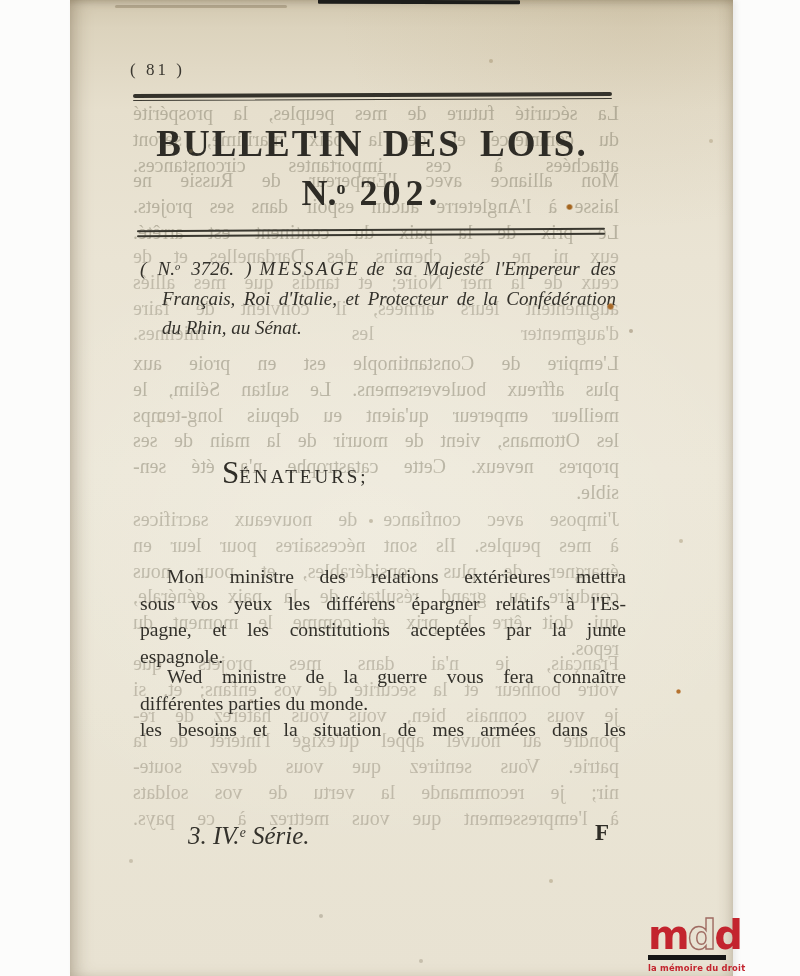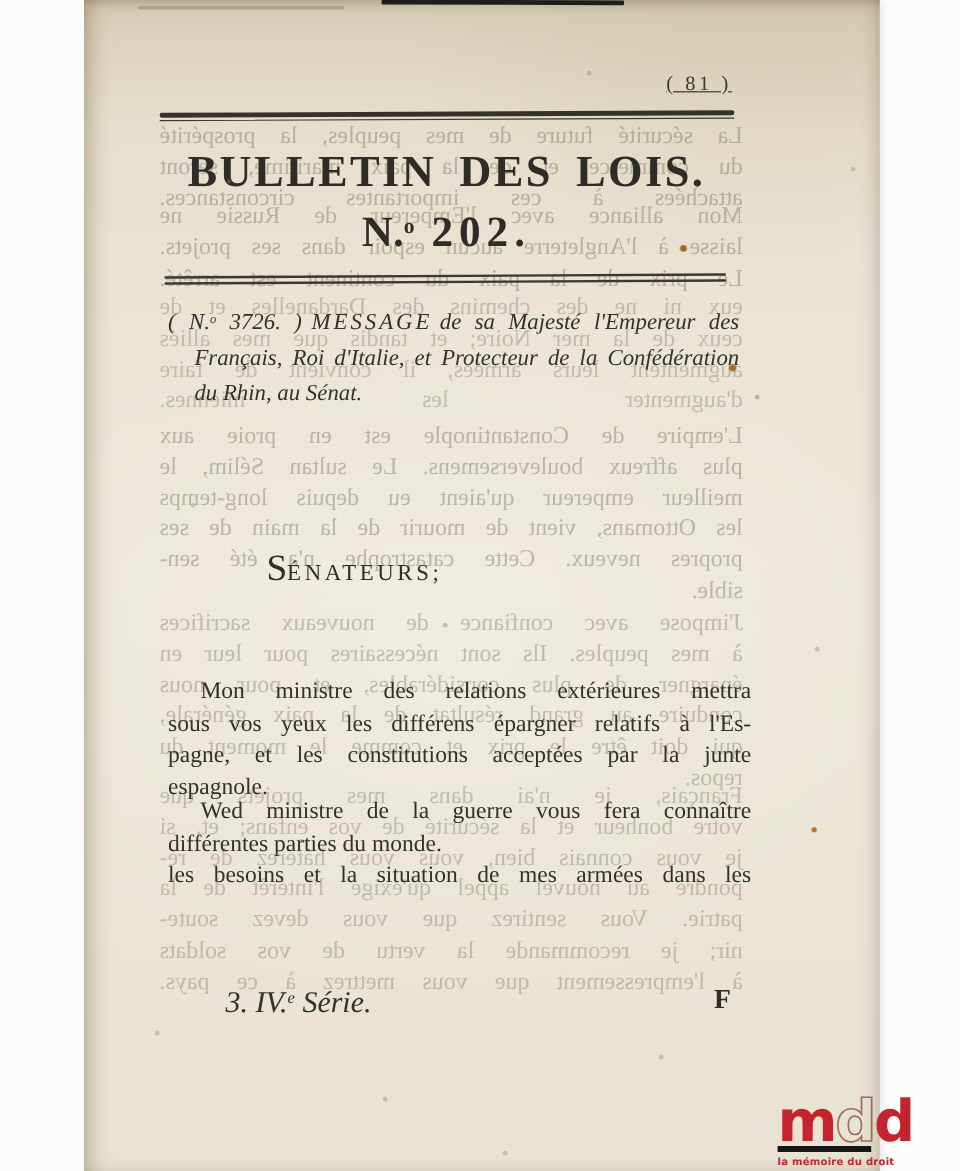--- a/index.html
+++ b/index.html
@@ -30,21 +30,21 @@
     text-align:justify;text-align-last:justify;
     white-space:pre-line;
     filter:blur(.45px);
   }
   .gA{top:101px;} .gB{top:168px;} .gC{top:244px;color:rgba(110,104,86,.33);}
   .gD{top:351px;} .gE{top:507px;color:rgba(110,104,86,.36);} .gF{top:651px;color:rgba(110,104,86,.34);}
   
   .printed{position:relative;z-index:2;color:#32302a;}
   .pagenum{
     position:absolute;left:60px;top:60px;width:480px;z-index:2;
-    text-align:right;font-size:17px;letter-spacing:3px;color:#3a3730;text-decoration:underline;
+    text-align:left;font-size:17px;letter-spacing:3px;color:#3a3730;
   }
   .rule{position:absolute;z-index:2;}
   .rule1{left:63px;top:93px;width:479px;transform:rotate(-.25deg);}
   .rule1 .thick{height:3.5px;background:#34322b;border-radius:2px;}
   .rule1 .thin{height:1.6px;background:#3c3a32;margin-top:2px;border-radius:2px;}
   .rule2{left:67px;top:229px;width:468px;transform:rotate(-.3deg);}
   .rule2 .thin{height:1.7px;background:#3a382ف;background:#3a3830;border-radius:2px;}
   .rule2 .thin+.thin{margin-top:3.5px;}
   .masthead{
     position:absolute;left:28px;top:122px;width:548px;z-index:2;margin:0;
@@ -86,21 +86,21 @@
   .speckles{position:absolute;left:0;top:0;width:2px;height:2px;border-radius:50%;z-index:3;background:transparent;
     box-shadow:
       120px 150px 0 1px rgba(140,120,80,.40), 420px 60px 0 1px rgba(140,120,80,.35),
       560px 330px 0 1px rgba(120,100,70,.40), 90px 420px 0 1px rgba(140,120,80,.30),
       300px 520px 0 1px rgba(120,105,75,.35), 610px 540px 0 1px rgba(140,120,80,.35),
       180px 700px 0 1px rgba(120,100,70,.30), 480px 880px 0 1px rgba(140,120,80,.35),
       250px 915px 0 1px rgba(110,100,80,.30), 640px 140px 0 1px rgba(140,120,80,.30),
       60px 860px 0 1px rgba(130,115,85,.30), 350px 960px 0 1px rgba(120,110,85,.30);}
   
   .mdd{position:absolute;left:648px;top:916px;z-index:5;width:84px;font-family:"DejaVu Sans","Liberation Sans",sans-serif;}
-  .mdd-letters{font-size:48px;font-weight:700;line-height:38px;letter-spacing:-2px;color:#c3242e;}
+  .mdd-letters{font-size:40px;font-weight:700;line-height:38px;letter-spacing:-2px;color:#c3242e;}
   .mdd-letters .outline{color:transparent;-webkit-text-stroke:1.4px rgba(146,86,78,.85);}
   .mdd-bar{width:78px;height:5px;background:#161616;margin-top:1px;}
   .mdd-tagline{margin-top:3px;font-size:8.4px;font-weight:700;color:#c3242e;letter-spacing:.2px;white-space:nowrap;}
 </style>
 </head>
 <body>
 
 <div class="page">
 
   <div class="ghost gA">La sécurité future de mes peuples, la prospérité

